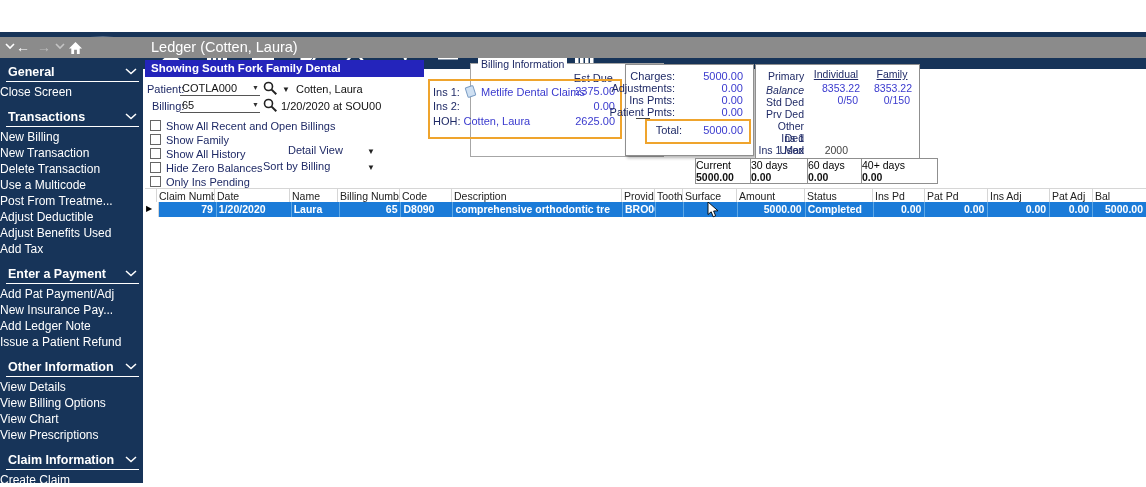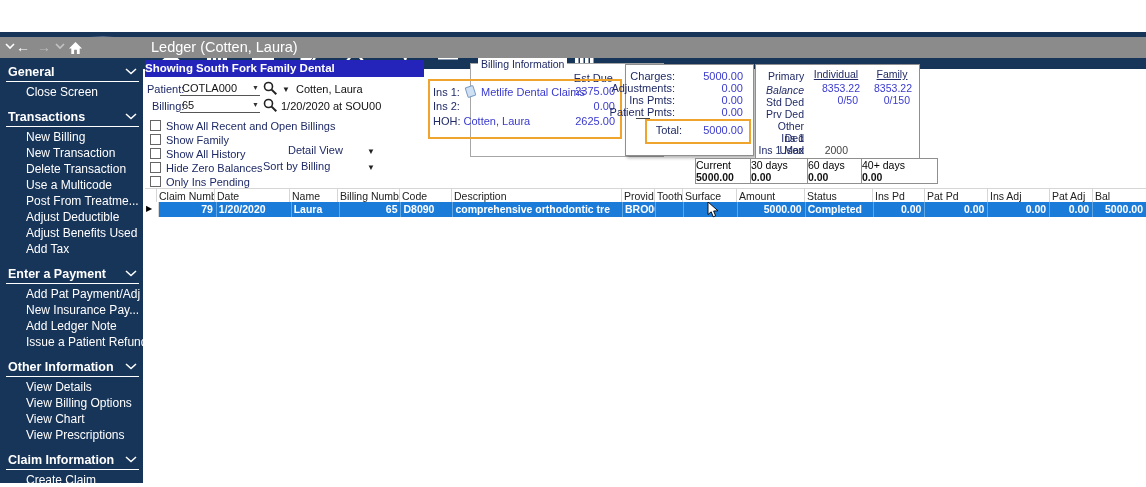--- a/index.html
+++ b/index.html
@@ -15,25 +15,25 @@
   .tb-icon{width:26px;height:26px;display:flex;align-items:center;justify-content:center;cursor:pointer;}
   
   .titlebar{left:0;top:37px;width:1146px;height:21px;background:#8b8b8b;}
   .nav-glyph{position:absolute;top:2px;color:#fff;font-size:14px;font-weight:bold;}
   .nav-disabled{color:#bcbcbc;}
   .page-title{position:absolute;left:151px;top:2px;color:#fff;font-size:14.5px;}
   
   .sidebar{left:0;top:58px;width:143px;height:425px;background:#173459;color:#fff;box-sizing:border-box;padding:6px 0 0 0;}
   .side-hdr{position:relative;margin:0 4px 2px 6px;padding:1px 2px;font-weight:bold;font-size:12.5px;border-bottom:1px solid #fff;cursor:pointer;height:15px;}
   .side-hdr .chev{position:absolute;right:2px;top:4px;}
-  .side-item{padding-left:26px;line-height:16px;font-size:12px;cursor:pointer;white-space:nowrap;}
+  .side-item{padding-left:0;line-height:16px;font-size:12px;cursor:pointer;white-space:nowrap;}
   .side-gap{height:9px;}
   
   .banner{left:145px;top:60px;width:279px;height:17px;background:#2424bb;color:#fff;
-          font-size:11.5px;font-weight:600;line-height:17px;box-sizing:border-box;}
+          font-size:11.5px;font-weight:600;line-height:17px;padding-left:6px;box-sizing:border-box;}
   .lbl{color:#1f2a66;}
   .blk{color:#111;}
   .combo{border-bottom:1px solid #555;height:13px;}
   .combo .cval{position:absolute;left:2px;top:0;color:#111;}
   .combo .carr{position:absolute;right:1px;top:2px;font-size:7px;color:#333;}
   .ddv{font-size:8px;color:#222;}
   .cbx{width:11px;height:11px;background:#fff;border:1px solid #666;box-sizing:border-box;cursor:pointer;}
   .fieldset{border:1px solid #a6a6a6;background:#fff;}
   .legend{position:absolute;top:-6px;left:7px;background:#fff;padding:0 3px;color:#1f2a66;font-size:10.5px;}
   .orange-box{border:2px solid #efa42d;background:transparent;}

